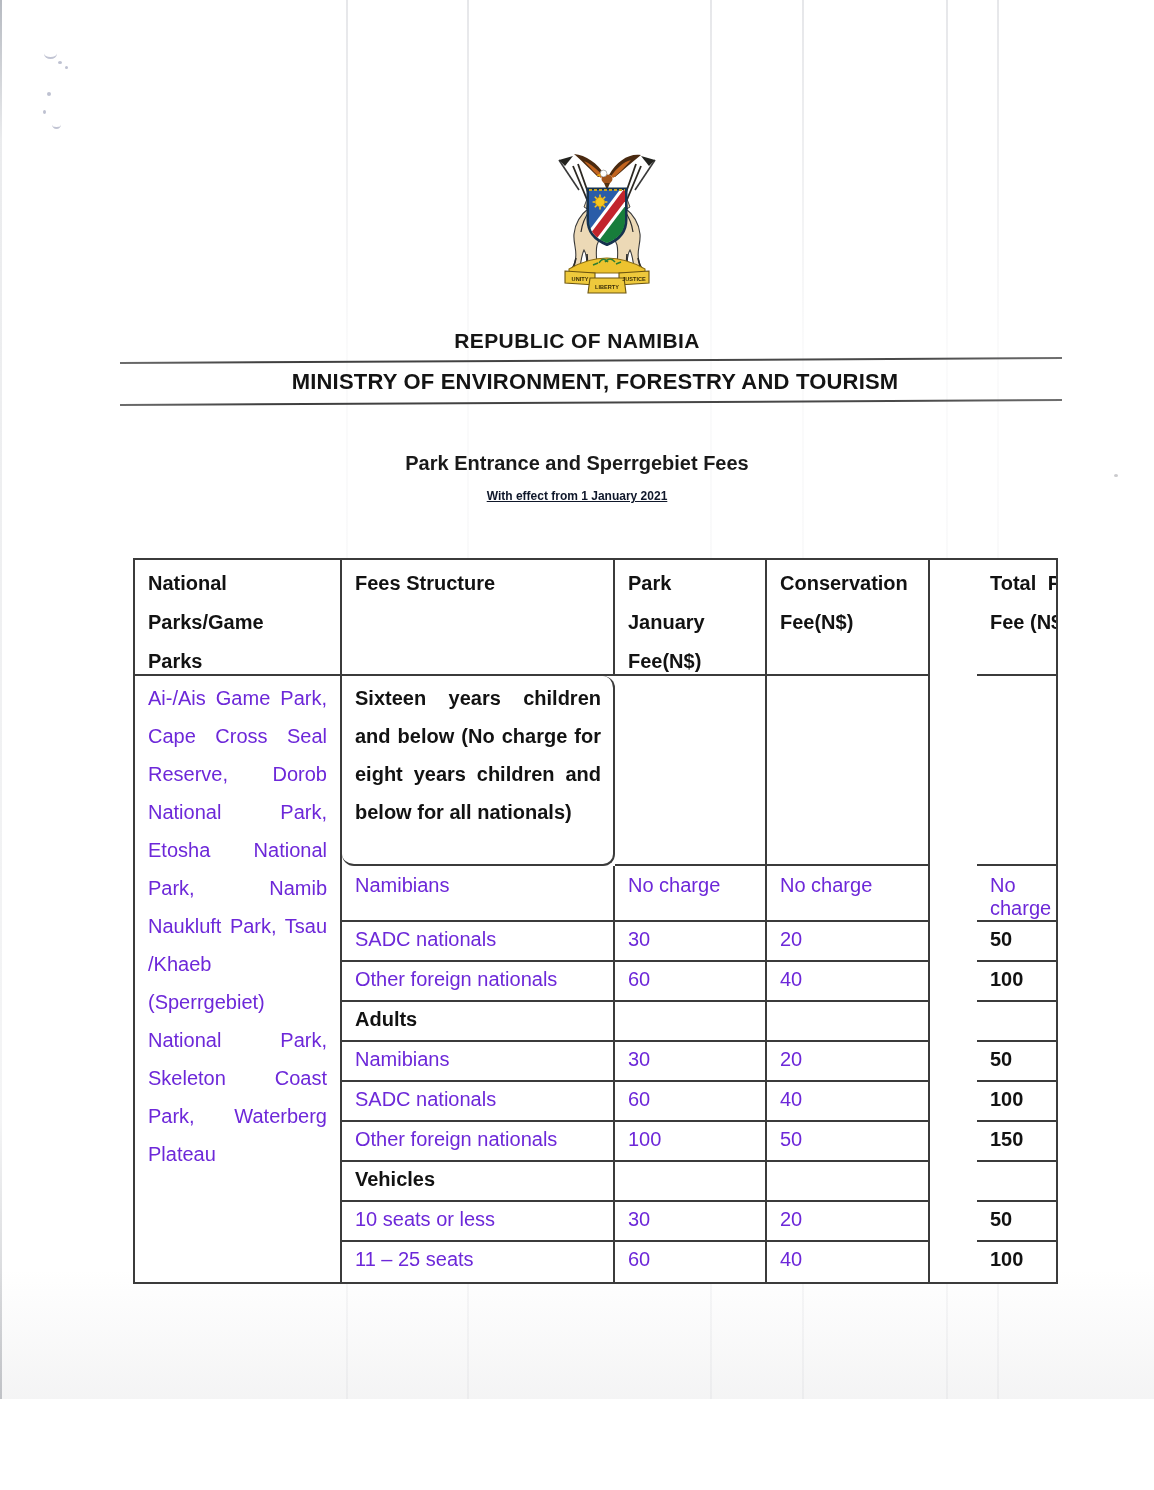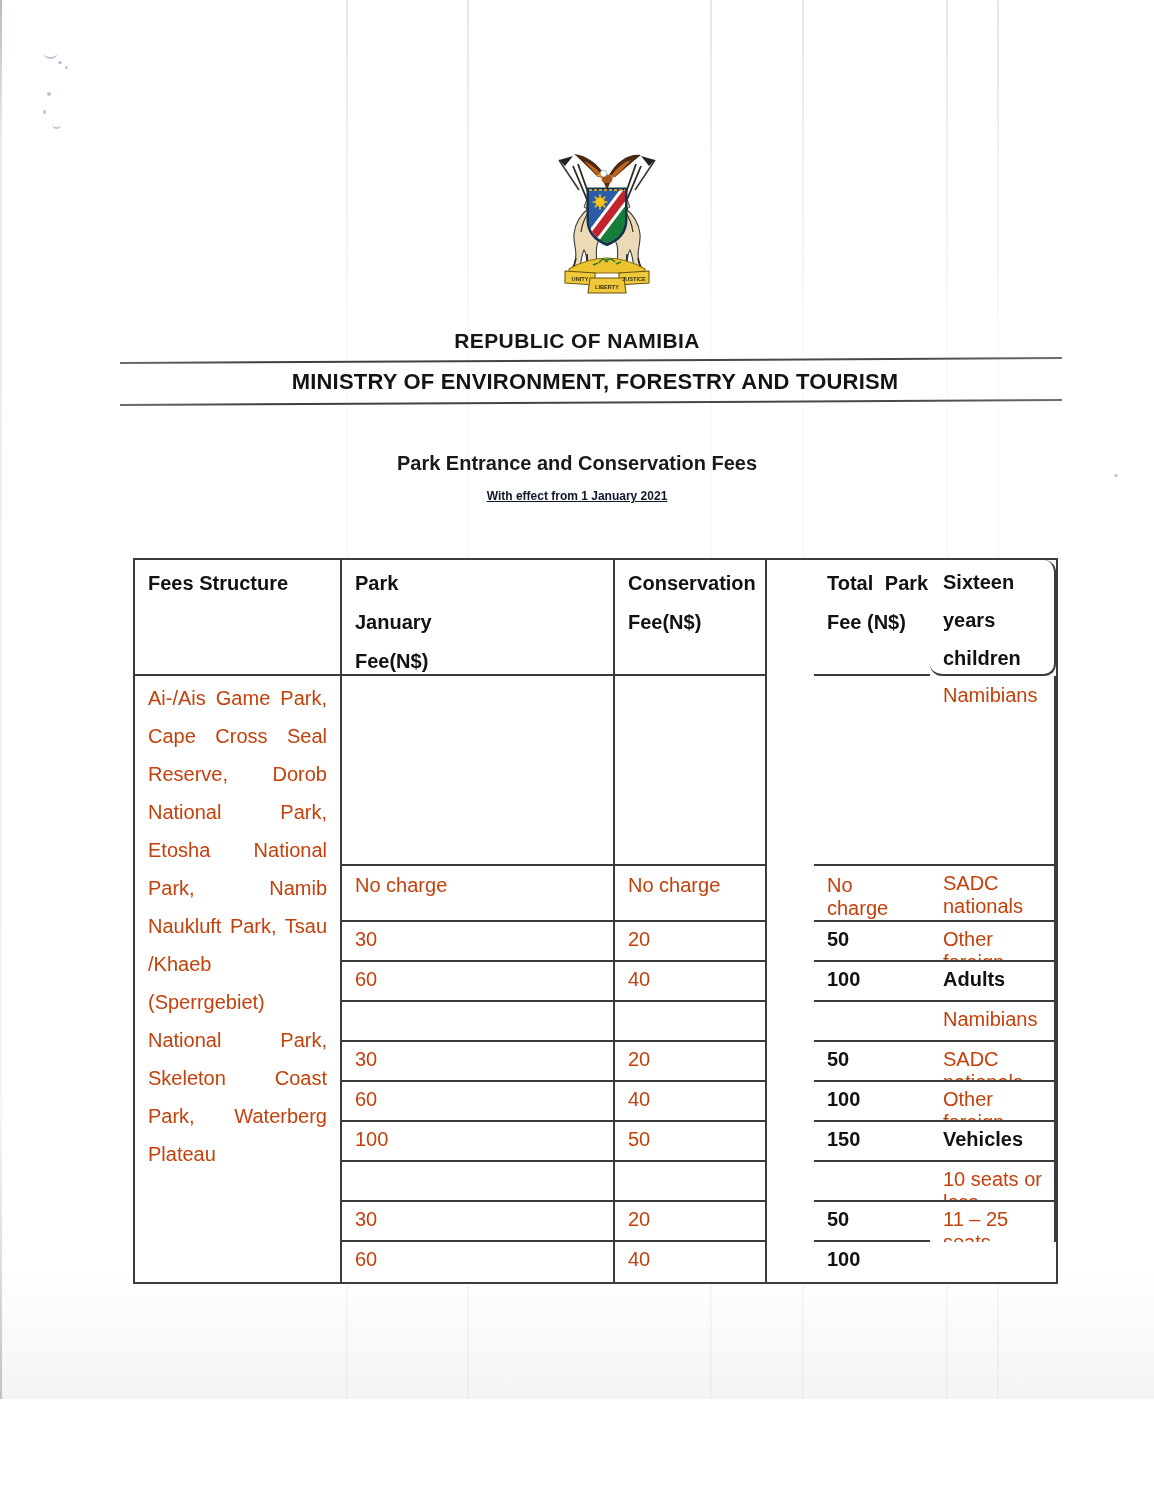--- a/index.html
+++ b/index.html
@@ -49,21 +49,21 @@
     display:grid;
     grid-template-columns:207px 273px 152px 163px 126px;
     grid-template-rows:116px 190px 56px repeat(9,40px);
     border:2px solid var(--ln);
     background:#fff;
   }
   .cell{
     box-sizing:border-box;
     border-right:2px solid var(--ln);
     border-bottom:2px solid var(--ln);
-    font-size:20px;color:#c2410c;
+    font-size:20px;color:#6d28d9;
     padding:5px 12px 0 13px;
     overflow:hidden;
   }
   .cell.nr{border-right:none;margin-left:47px;}
   .cell.nb{border-bottom:none;}
   .cell.bold{font-weight:bold;color:#121212;}
   .hcell{font-weight:bold;color:#121212;line-height:39px;padding-top:4px;}
   .hcell .hl{white-space:nowrap;}
   .ws{word-spacing:6px;}
   .parks-cell{
@@ -186,25 +186,30 @@
       <text x="37" y="130.5">UNITY</text>
       <text x="64" y="138.5">LIBERTY</text>
       <text x="91" y="130.5">JUSTICE</text>
     </g>
   </svg>
 
   <div class="ctr t-republic">REPUBLIC OF NAMIBIA</div>
   <div class="rule rule-1"></div>
   <div class="ctr t-ministry">MINISTRY OF ENVIRONMENT, FORESTRY AND TOURISM</div>
   <div class="rule rule-2"></div>
-  <div class="ctr t-fees">Park Entrance and Conservation Fees</div>
+  <div class="ctr t-fees">Park Entrance and Sperrgebiet Fees</div>
   <div class="ctr t-effect">With effect from 1 January 2021</div>
 
   <div class="fee-table">
 
+    <div class="cell hcell h-parks">
+      <div class="hl">National</div>
+      <div class="hl">Parks/Game</div>
+      <div class="hl">Parks</div>
+    </div>
     <div class="cell hcell">
       <div class="hl">Fees Structure</div>
     </div>
     <div class="cell hcell">
       <div class="hl">Park</div>
       <div class="hl">January</div>
       <div class="hl">Fee(N$)</div>
     </div>
     <div class="cell hcell">
       <div class="hl">Conservation</div>

